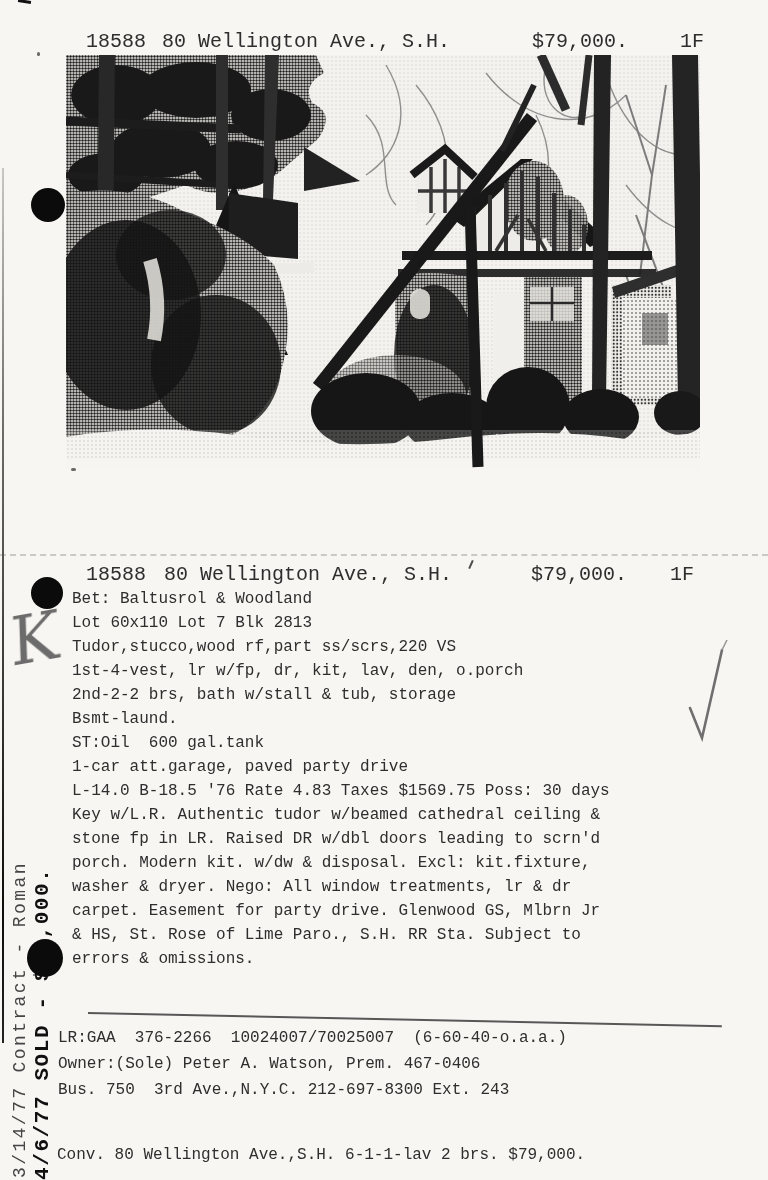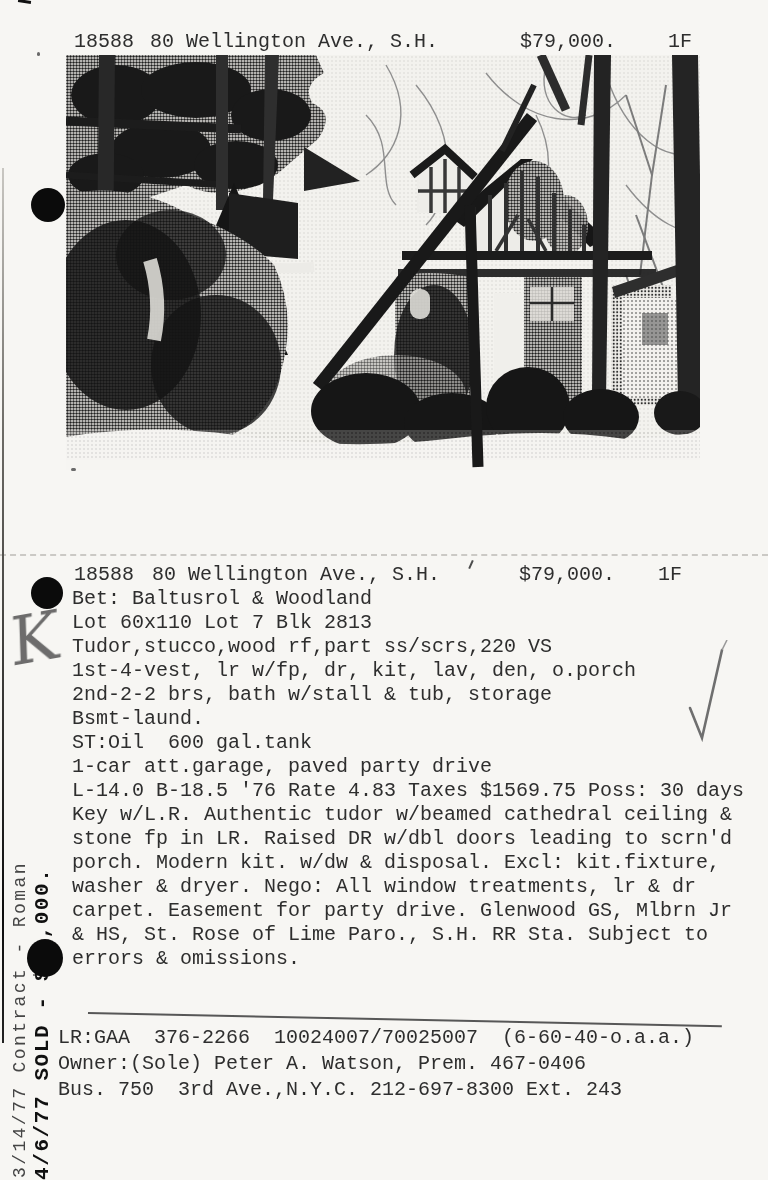--- a/index.html
+++ b/index.html
@@ -1,20 +1,20 @@
 <!DOCTYPE html>
 <html><head>
 <meta charset="utf-8">
 <style>
   html,body{margin:0;padding:0;background:#e8e6e2;}
   #page{position:relative;width:768px;height:1180px;background:#f7f6f3;overflow:hidden;
         font-family:"Liberation Mono","DejaVu Sans Mono",monospace;color:#2e2e2e;}
   .abs{position:absolute;}
-  .tw{position:absolute;white-space:pre;font-size:20px;line-height:24px;letter-spacing:0;}
-  .hdr{font-size:20px;}
+  .tw{position:absolute;white-space:pre;font-size:16px;line-height:24px;letter-spacing:0;}
+  .hdr{font-size:20px;margin-left:12px;}
   .hole{position:absolute;background:#0b0b0b;border-radius:50%;}
   .rot{position:absolute;white-space:pre;transform-origin:0 0;transform:rotate(-90deg);}
   .note-typed{font-size:18px;letter-spacing:2.4px;color:#454545;}
   .note-bold{font-size:21px;font-weight:700;letter-spacing:1.6px;color:#101010;}
   .k-mark{position:absolute;font-family:"DejaVu Serif",serif;font-size:66px;color:#555;
           transform:rotate(-10deg) skewX(-8deg);opacity:.85;filter:blur(.3px);}
   .divider{position:absolute;left:0;top:554px;width:768px;border-top:2px dashed #aeaca7;opacity:.6;}
   .rule{position:absolute;left:88px;top:1012px;width:634px;height:2px;background:#3b3b3b;
         transform:rotate(1.2deg);transform-origin:0 0;opacity:.85;}
   .edge{position:absolute;left:2px;top:168px;width:2px;height:875px;
@@ -206,20 +206,21 @@
 
   <div class="k-mark" style="left:10px;top:600px">K</div>
 
   <div class="rule"></div>
   <div>
     <span class="tw" style="left:58px;top:1026px">LR:GAA  376-2266  10024007/70025007  (6-60-40-o.a.a.)</span>
     <span class="tw" style="left:58px;top:1052px">Owner:(Sole) Peter A. Watson, Prem. 467-0406</span>
     <span class="tw" style="left:58px;top:1078px">Bus. 750  3rd Ave.,N.Y.C. 212-697-8300 Ext. 243</span>
   </div>
 
+  <span class="tw" style="left:57px;top:1143px">Conv. 80 Wellington Ave.,S.H. 6-1-1-lav 2 brs. $79,000.</span>
 
   <div class="rot note-typed" style="left:10px;top:1178px">3/14/77 Contract - Roman</div>
   <div class="rot note-bold" style="left:31px;top:1180px">4/6/77 SOLD - $73,000.</div>
 
   <div class="hole" style="left:31px;top:188px;width:34px;height:34px"></div>
   <div class="hole" style="left:31px;top:577px;width:32px;height:32px"></div>
   <div class="hole" style="left:27px;top:939px;width:36px;height:38px"></div>
 
   <div class="edge"></div>
   <div class="tick"></div>

